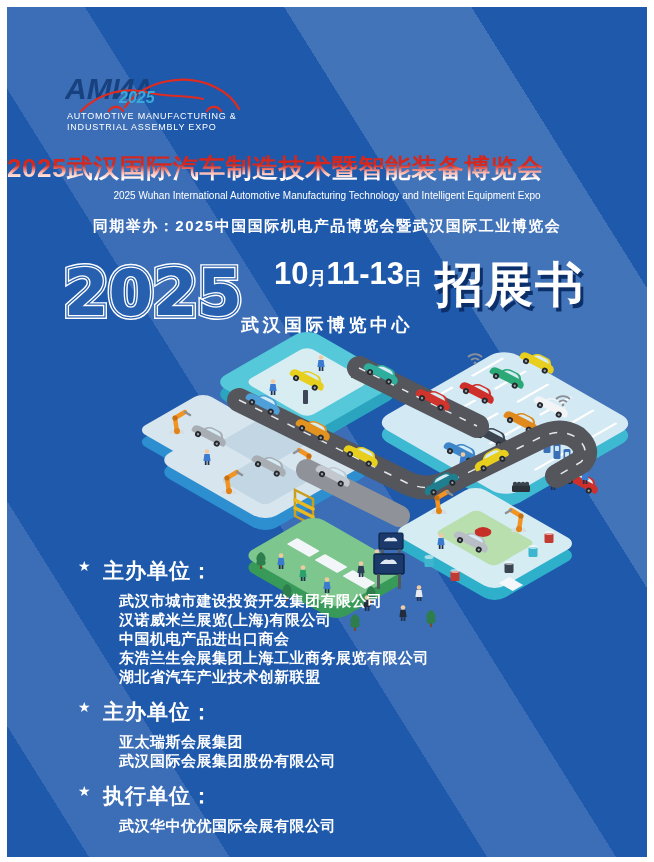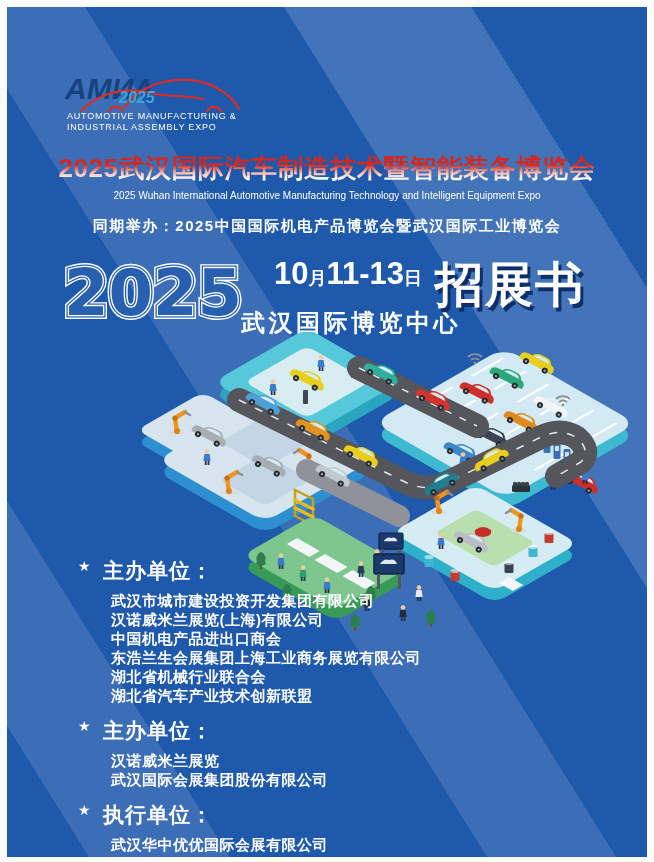--- a/index.html
+++ b/index.html
@@ -13,45 +13,45 @@
             rgba(255,255,255,.13) 41%,rgba(255,255,255,.13) 52%,
             rgba(255,255,255,0) 52%,rgba(255,255,255,0) 69%,
             rgba(255,255,255,.16) 69%,rgba(255,255,255,.16) 85%,
             rgba(255,255,255,0) 85%);
           background-color:#1e59ab;}
   .abs{position:absolute;}
   
   .logo-tagline{position:absolute;left:60px;top:104px;color:#fff;font-size:9px;font-weight:400;
                 letter-spacing:.8px;line-height:11px;}
   
-  .title-cn{position:absolute;left:0;top:144px;width:100%;text-align:center;
+  .title-cn{position:absolute;left:0;top:144px;width:100%;text-align:left;
             font-size:26px;font-weight:900;letter-spacing:.5px;color:#fff;}
   @supports (-webkit-background-clip:text){
     .title-cn{background:linear-gradient(180deg,#d5271d 0%,#d5271d 40%,#ffb9ae 62%,#ffffff 80%);
               -webkit-background-clip:text;background-clip:text;color:transparent;}
   }
   .title-en{position:absolute;left:0;top:183px;width:100%;text-align:center;
             font-size:10px;font-weight:400;color:#fff;}
   .concurrent{position:absolute;left:0;top:210px;width:100%;text-align:center;
               font-size:15px;font-weight:700;letter-spacing:1.5px;color:#fff;}
   
   .year-art{position:absolute;left:58px;top:244px;}
   .date-col{position:absolute;left:234px;top:250px;color:#fff;}
   .date-line{font-size:31px;font-weight:900;line-height:34px;white-space:nowrap;margin-left:33px;}
   .date-line .cjk-sm{font-size:18px;font-weight:700;}
-  .venue-line{margin-top:12px;font-size:24px;font-weight:700;letter-spacing:3.5px;white-space:nowrap;}
+  .venue-line{margin-top:18px;font-size:18px;font-weight:700;letter-spacing:3.5px;white-space:nowrap;}
   .brochure{position:absolute;left:428px;top:246px;font-size:48px;font-weight:900;
             letter-spacing:2px;color:#fff;text-shadow:3px 4px 0 #0c2f6a;white-space:nowrap;}
   
   .org-wrap{position:absolute;left:72px;top:550px;width:540px;color:#fff;}
   .section{position:relative;padding-left:24px;}
   .section + .section{margin-top:12px;}
   .star{position:absolute;left:-1px;top:1px;font-size:14px;color:#fff;}
   .sec-title{font-size:21px;font-weight:700;letter-spacing:1px;}
-  .sec-items{list-style:none;margin:6px 0 0 8px;padding:0;}
+  .sec-items{list-style:none;margin:6px 0 0 16px;padding:0;}
   .sec-items li{font-size:15px;font-weight:700;line-height:19px;letter-spacing:.5px;}
 </style>
 </head>
 <body>
 
 <div class="page">
  <div class="poster">
 
   <svg class="abs" style="left:58px;top:58px" width="210" height="50" viewBox="0 0 210 50">
     <text x="0" y="34" font-size="30" font-weight="900" font-style="italic" fill="#17417f">AMИΛ</text>
@@ -294,25 +294,24 @@
       <use href="#tree" transform="translate(424,296)"></use>
     </g>
   </svg>
 
   <div class="org-wrap">
         <div class="section"><span class="star">★</span><span class="sec-title">主办单位：</span><ul class="sec-items">
             <li>武汉市城市建设投资开发集团有限公司</li>
             <li>汉诺威米兰展览(上海)有限公司</li>
             <li>中国机电产品进出口商会</li>
             <li>东浩兰生会展集团上海工业商务展览有限公司</li>
-            <li>湖北省机械行业联合会</li>
             <li>湖北省汽车产业技术创新联盟</li>
           </ul></div>
         <div class="section"><span class="star">★</span><span class="sec-title">主办单位：</span><ul class="sec-items">
-            <li>汉诺威米兰展览</li>
+            <li>亚太瑞斯会展集团</li>
             <li>武汉国际会展集团股份有限公司</li>
           </ul></div>
         <div class="section"><span class="star">★</span><span class="sec-title">执行单位：</span><ul class="sec-items">
             <li>武汉华中优优国际会展有限公司</li>
           </ul></div>
       </div>
 
  </div>
 </div>
 

